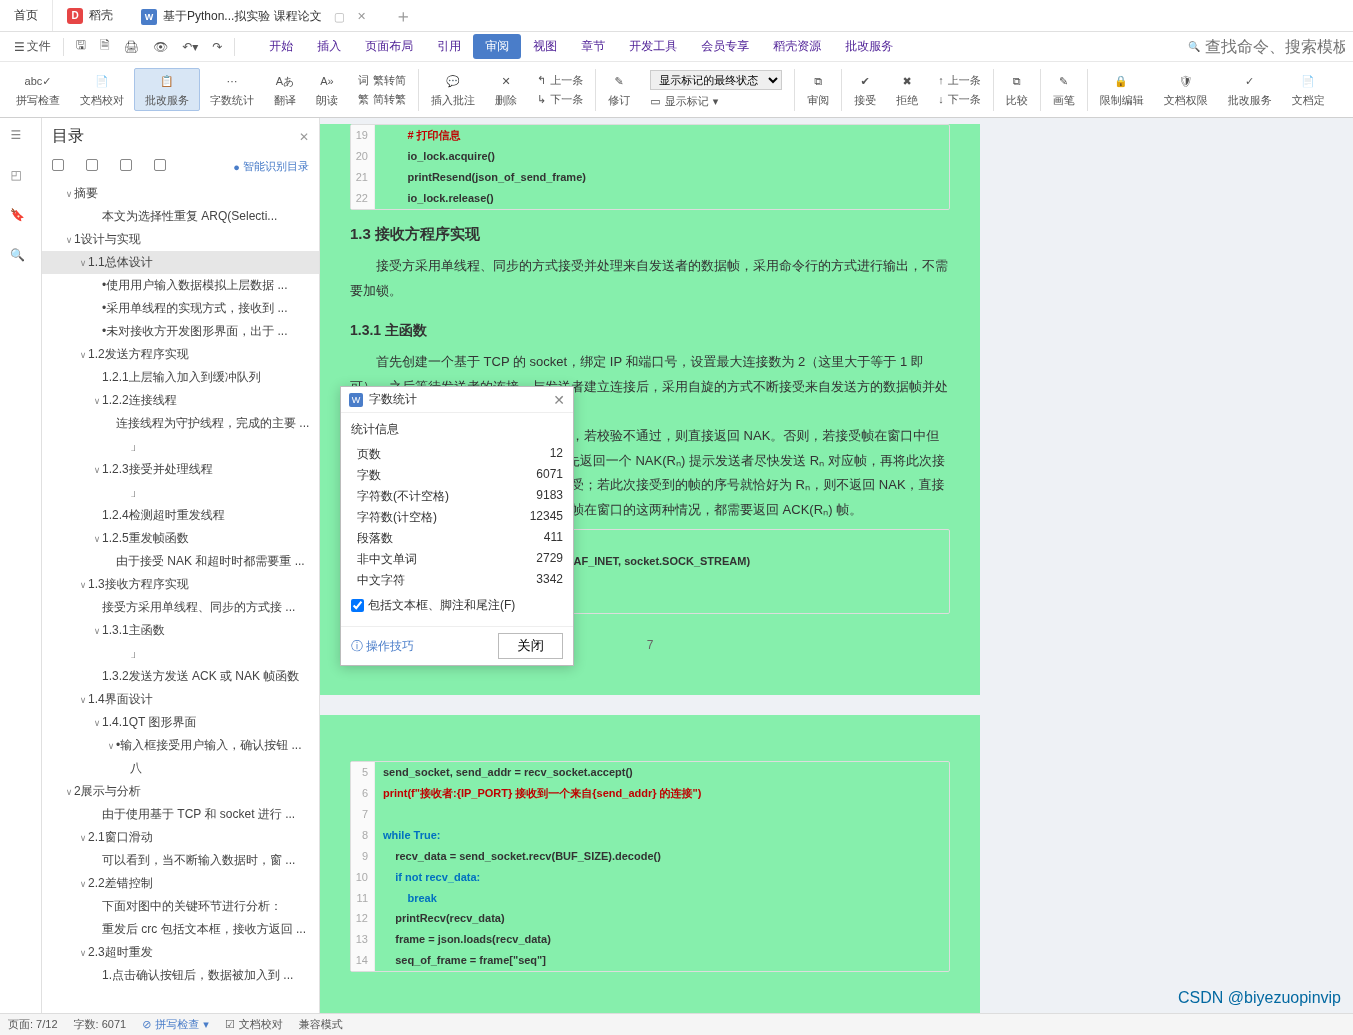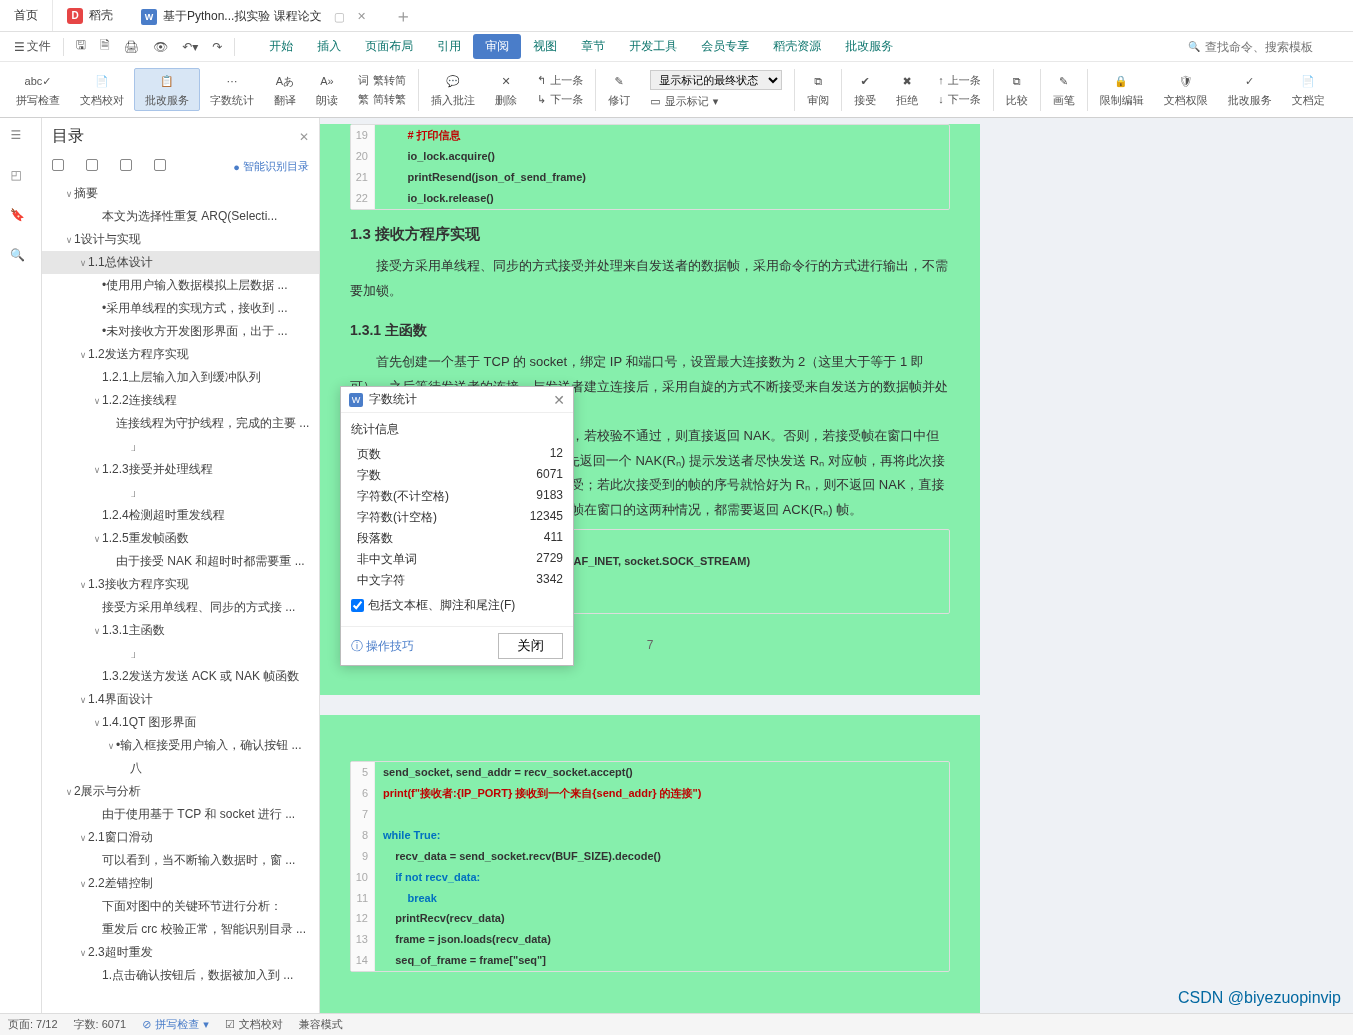--- a/index.html
+++ b/index.html
@@ -15,21 +15,21 @@
 .doc-icon { width: 16px; height: 16px; background: #4a7dc9; border-radius: 2px; color: #fff; display: flex; align-items: center; justify-content: center; font-size: 9px; font-weight: bold; }
 .close-x { color: #999; margin-left: 6px; font-size: 11px; }
 .tab-add { display: flex; align-items: center; padding: 0 14px; color: #999; font-size: 18px; }
 
 
 .menubar { height: 30px; background: #fff; display: flex; align-items: center; padding: 0 8px; gap: 4px; border-bottom: 1px solid #e8e8e8; }
 .mb-left { display: flex; align-items: center; gap: 2px; }
 .mb-btn { padding: 4px 6px; color: #555; cursor: pointer; display: flex; align-items: center; gap: 2px; }
 .mb-sep { width: 1px; height: 18px; background: #e0e0e0; margin: 0 4px; }
 .menu-items { display: flex; gap: 0; margin-left: 14px; }
-.menu-item { padding: 4px 12px; cursor: pointer; color: #0f766e; }
+.menu-item { padding: 4px 12px; cursor: pointer; color: #4c1d95; }
 .menu-item.active { background: #4a7dc9; color: #fff; border-radius: 3px; }
 .search-box { margin-left: auto; display: flex; align-items: center; gap: 4px; color: #aaa; font-size: 12px; }
 .search-box::before { content: "🔍"; font-size: 10px; }
 
 
 .ribbon { height: 56px; background: #fff; display: flex; align-items: center; padding: 0 6px; border-bottom: 1px solid #d0d0d0; gap: 0; }
 .rgroup { display: flex; flex-direction: column; align-items: center; padding: 2px 10px; cursor: pointer; color: #555; gap: 2px; font-size: 11px; }
 .rgroup.active { background: #d8e6f5; border: 1px solid #a8c4e8; border-radius: 2px; }
 .rgroup .ico { height: 20px; display: flex; align-items: center; justify-content: center; }
 .rgroup .lab { font-size: 11px; }
@@ -135,21 +135,21 @@
       <div class="menu-item">引用</div>
       <div class="menu-item active">审阅</div>
       <div class="menu-item">视图</div>
       <div class="menu-item">章节</div>
       <div class="menu-item">开发工具</div>
       <div class="menu-item">会员专享</div>
       <div class="menu-item">稻壳资源</div>
       <div class="menu-item">批改服务</div>
     </div>
   <div class="search-box">
-      <input style="border: none; outline: none; font-size: 12px; width: 140px; background: transparent;" placeholder="查找命令、搜索模板">
+      <input style="border: none; outline: none; font-size: 16px; width: 140px; background: transparent;" placeholder="查找命令、搜索模板">
     </div>
 </div>
 
 <div class="ribbon">
   <div class="rgroup">
       <span class="ico">abc✓</span>
       <span class="lab">拼写检查</span>
     </div>
   <div class="rgroup">
       <span class="ico">📄</span>
@@ -391,21 +391,21 @@
         <div class="toc-node" style="padding-left: 36px;">
           <span class="chev">∨</span>
           <span class="txt">2.2差错控制</span>
         </div>
         <div class="toc-node" style="padding-left: 50px;">
           <span class="chev"></span>
           <span class="txt">下面对图中的关键环节进行分析：</span>
         </div>
         <div class="toc-node" style="padding-left: 50px;">
           <span class="chev"></span>
-          <span class="txt">重发后 crc 校验正常，智能识别目录 ...</span>
+          <span class="txt">重发后 crc 包括文本框，接收方返回 ...</span>
         </div>
         <div class="toc-node" style="padding-left: 36px;">
           <span class="chev">∨</span>
           <span class="txt">2.3超时重发</span>
         </div>
         <div class="toc-node" style="padding-left: 50px;">
           <span class="chev"></span>
           <span class="txt">1.点击确认按钮后，数据被加入到 ...</span>
         </div>
       </div>

